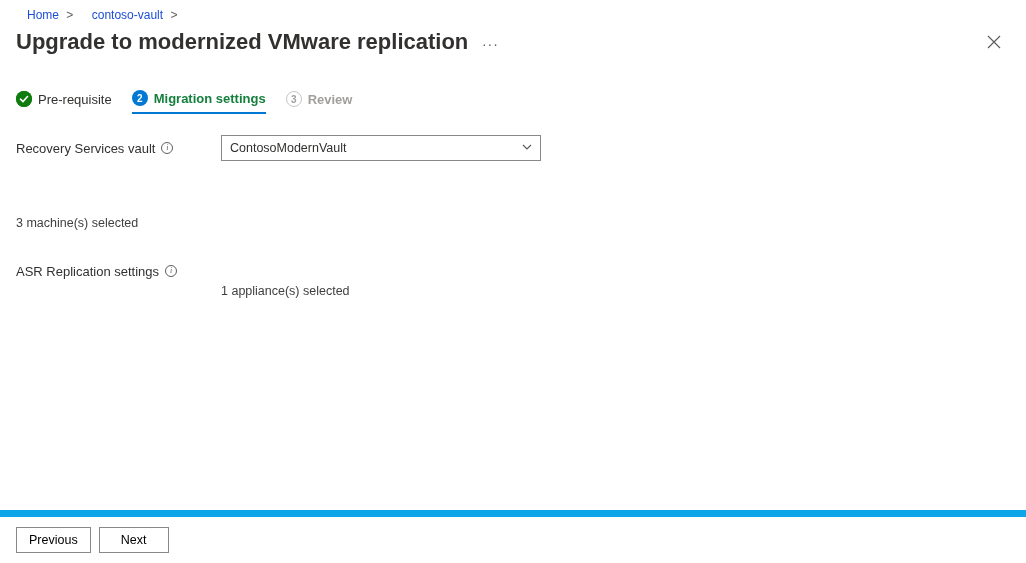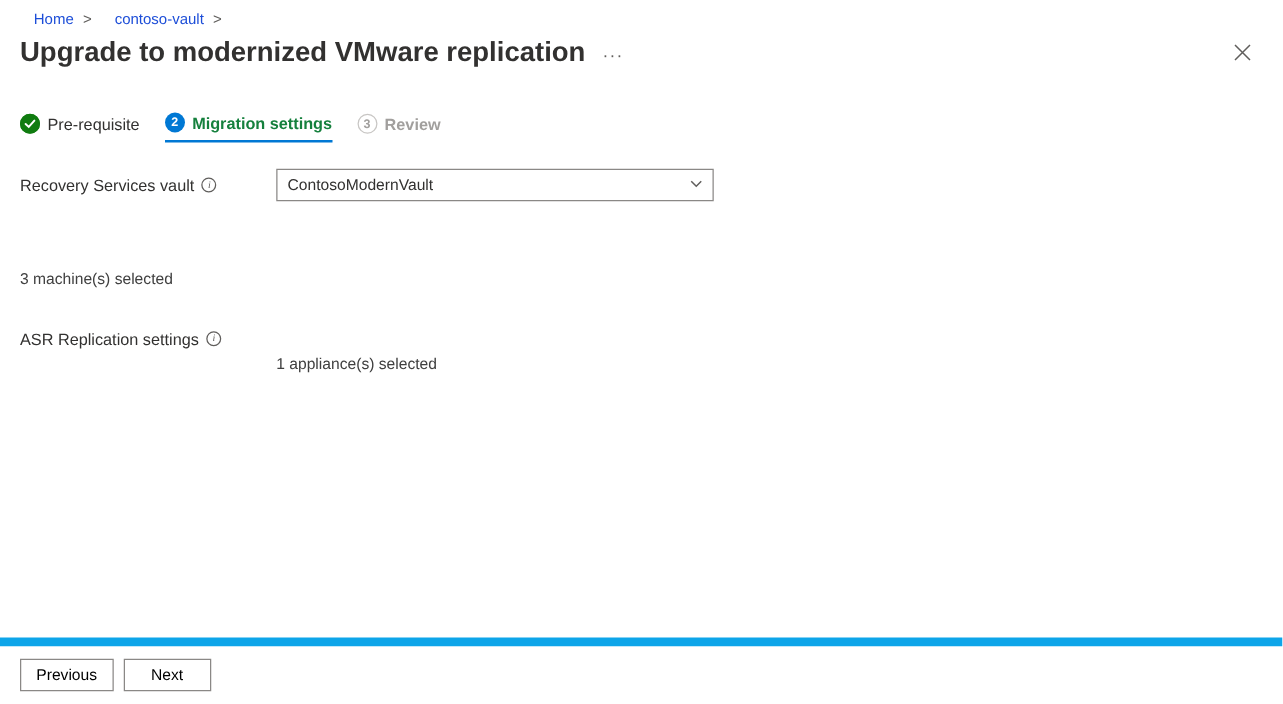--- a/index.html
+++ b/index.html
@@ -118,21 +118,21 @@
       justify-content: center;
       font-size: 8px;
       color: #605e5c;
       cursor: pointer;
       line-height: 1;
       font-style: italic;
       font-family: Georgia, serif;
     }
     .info-icon::before { content: "i"; }
     .select-box {
-      width: 350px;
+      width: 320px;
       height: 26px;
       border: 1px solid #8a8886;
       display: flex;
       align-items: center;
       justify-content: space-between;
       padding: 0 8px;
       font-size: 12.5px;
       cursor: pointer;
       background: #fff;
     }

